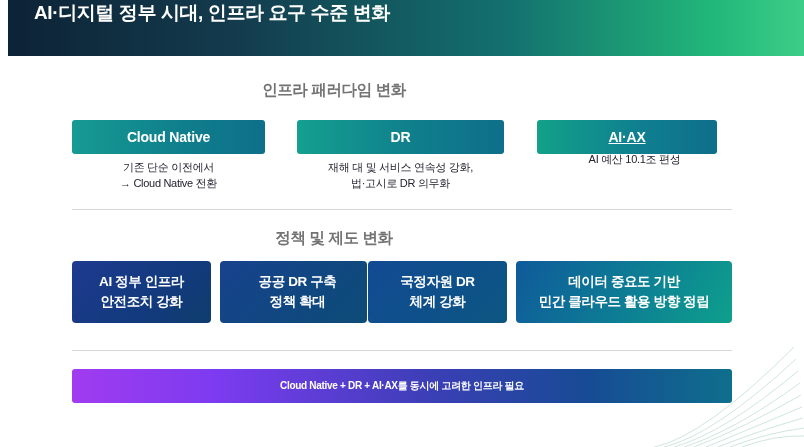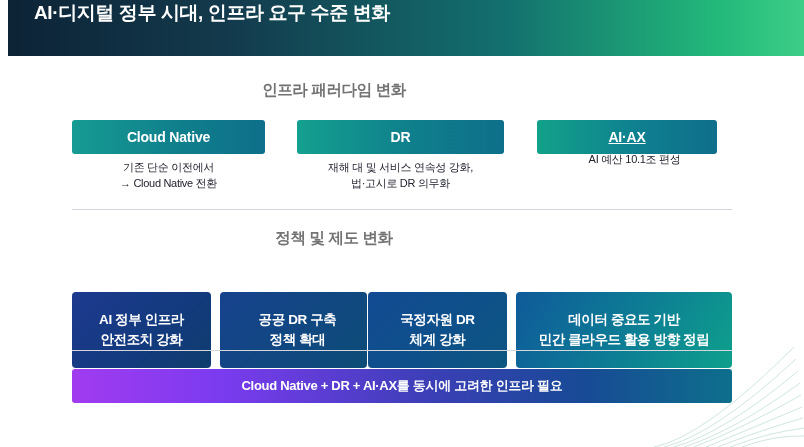--- a/index.html
+++ b/index.html
@@ -92,52 +92,51 @@
     height: 1px;
     background: #d5d7dc;
   }
   #div-1 { left: 72px; top: 209px; width: 660px; }
   #div-2 { left: 72px; top: 350px; width: 660px; }
 
   
   .card {
     position: absolute;
     top: 261px;
-    height: 76px;
+    height: 62px;
     border-radius: 4px;
     display: flex;
     align-items: center;
     justify-content: center;
     text-align: center;
     color: #ffffff;
     font-size: 13.5px;
     font-weight: bold;
     line-height: 1.45;
     letter-spacing: -0.4px;
-    margin-top: 31px;
   }
   #card-0 { left: 72px;  width: 139px; background: linear-gradient(135deg, #1e3a8f 0%, #123a7d 60%, #0f3d6e 100%); }
   #card-1 { left: 220px; width: 139px; background: linear-gradient(135deg, #17428e 0%, #10487f 60%, #0d4c77 100%); padding-left: 8px; }
   #card-2 { left: 368px; width: 139px; background: linear-gradient(135deg, #124a92 0%, #0e5189 60%, #0d5680 100%); }
   #card-3 { left: 516px; width: 216px; background: linear-gradient(120deg, #0f5a9a 0%, #0d7f94 55%, #0ea08c 100%); }
 
   
   .conclusion {
     position: absolute;
     left: 72px;
     top: 369px;
     width: 660px;
     height: 34px;
     border-radius: 3px;
     background: linear-gradient(90deg, #a13bf0 0%, #7c3bf0 22%, #3a3fb5 55%, #174b95 78%, #0e6f8c 100%);
     display: flex;
     align-items: center;
     justify-content: center;
     color: #ffffff;
-    font-size: 13px;
+    font-size: 10px;
     font-weight: bold;
     letter-spacing: -0.3px;
   }
 </style>
 </head>
 <body>
 
 <div class="header">
   <div class="header-title">AI·디지털 정부 시대, 인프라 요구 수준 변화</div>
 </div>

